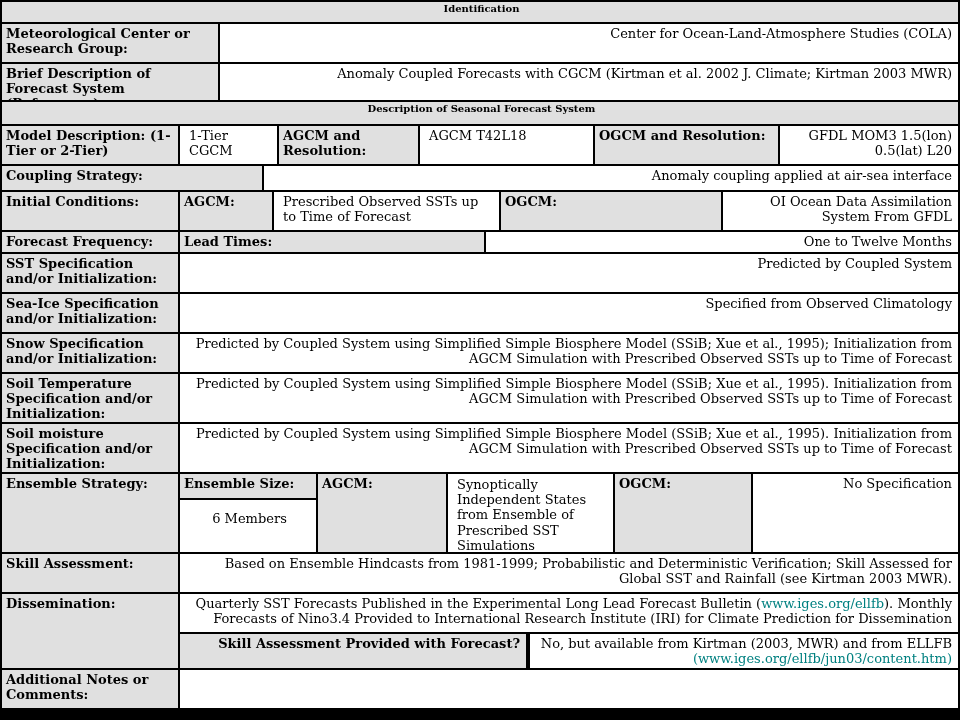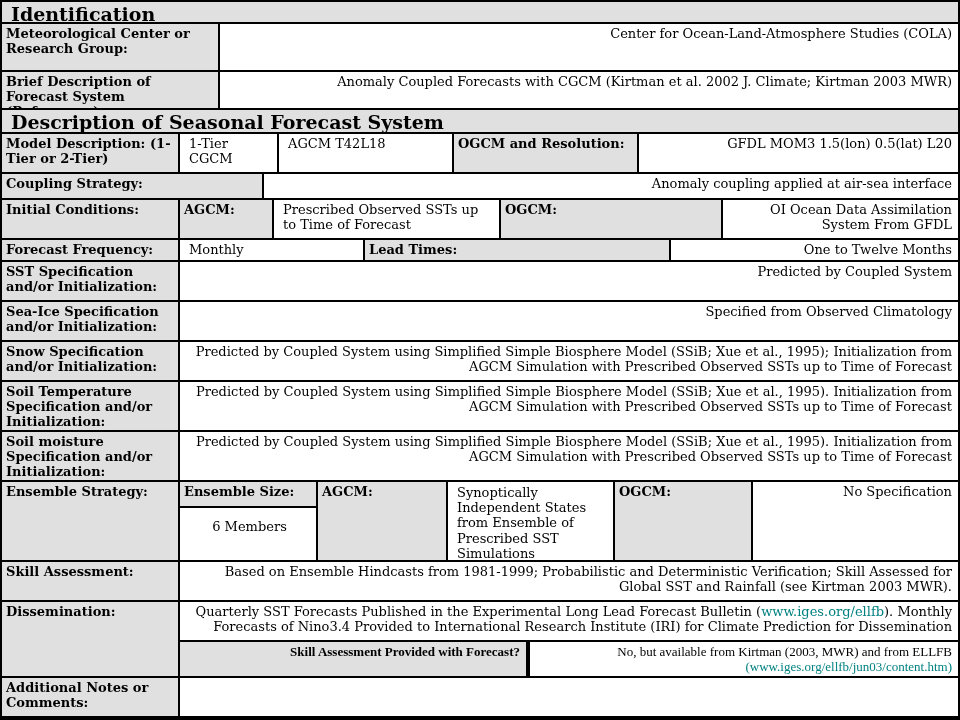--- a/index.html
+++ b/index.html
@@ -9,74 +9,74 @@
     width:956px;height:716px;
     border:2px solid var(--border-color,#000);
     background:var(--border-color,#000);
     display:flex;flex-direction:column;gap:2px;
     font-family:"DejaVu Serif","Liberation Serif",serif;
     font-size:13px;line-height:1.17;color:#000;
   }
   .row{display:flex;gap:2px;flex:0 0 auto;}
   .cell{overflow:hidden;background:#fff;padding:2px 6px 2px 9px;}
   .lbl{background:var(--label-bg,#e0e0e0);font-weight:bold;padding-left:4px;}
-  .hdr{background:var(--label-bg,#e0e0e0);font-weight:bold;flex:1;padding-top:1px;font-size:19px;}
+  .hdr{background:var(--label-bg,#e0e0e0);font-weight:bold;text-align:center;flex:1;padding-top:1px;font-size:10px;}
   .subcol{display:flex;flex-direction:column;gap:2px;background:var(--border-color,#000);}
-  .subrow{display:flex;gap:4px;flex:1;font-family:Liberation Serif, serif;}
+  .subrow{display:flex;gap:4px;flex:1;}
   .flex1{flex:1;text-align:right;}
   .center{text-align:center;}
   .link{color:var(--link-color,#008080);cursor:pointer;}
 </style>
 </head>
 <body>
 
 <div class="doc">
 
   <div class="row" style="height:20px">
     <div class="cell hdr">Identification</div>
   </div>
 
-  <div class="row" style="height:46px">
+  <div class="row" style="height:38px">
     <div class="cell lbl" style="width:206px">Meteorological Center or Research Group:</div>
     <div class="cell flex1">Center for Ocean-Land-Atmosphere Studies (COLA)</div>
   </div>
 
   <div class="row" style="height:36px">
     <div class="cell lbl" style="width:206px">Brief Description of Forecast System (References)</div>
     <div class="cell flex1">Anomaly Coupled Forecasts with CGCM (Kirtman et al. 2002 J. Climate; Kirtman 2003 MWR)</div>
   </div>
 
   <div class="row" style="height:22px">
     <div class="cell hdr">Description of Seasonal Forecast System</div>
   </div>
 
   <div class="row" style="height:38px">
     <div class="cell lbl" style="width:166px">Model Description: (1-Tier or 2-Tier)</div>
     <div class="cell" style="width:82px">1-Tier CGCM</div>
+    <div class="cell lbl" style="width:129px">AGCM and Resolution:</div>
     <div class="cell" style="width:158px">AGCM T42L18</div>
     <div class="cell lbl" style="width:173px">OGCM and Resolution:</div>
     <div class="cell flex1">GFDL MOM3 1.5(lon) 0.5(lat) L20</div>
   </div>
 
   <div class="row" style="height:24px">
     <div class="cell lbl" style="width:250px">Coupling Strategy:</div>
     <div class="cell flex1">Anomaly coupling applied at air-sea interface</div>
   </div>
 
   <div class="row" style="height:38px">
     <div class="cell lbl" style="width:166px">Initial Conditions:</div>
     <div class="cell lbl" style="width:82px">AGCM:</div>
     <div class="cell" style="width:210px">Prescribed Observed SSTs up to Time of Forecast</div>
     <div class="cell lbl" style="width:210px">OGCM:</div>
     <div class="cell flex1">OI Ocean Data Assimilation System From GFDL</div>
   </div>
 
   <div class="row" style="height:20px">
     <div class="cell lbl" style="width:166px">Forecast Frequency:</div>
-    <div class="cell" style="width:168px">Monthly</div>
     <div class="cell lbl" style="width:294px">Lead Times:</div>
     <div class="cell flex1">One to Twelve Months</div>
   </div>
 
   <div class="row" style="height:38px">
     <div class="cell lbl" style="width:166px">SST Specification and/or Initialization:</div>
     <div class="cell flex1">Predicted by Coupled System</div>
   </div>
 
   <div class="row" style="height:38px">

